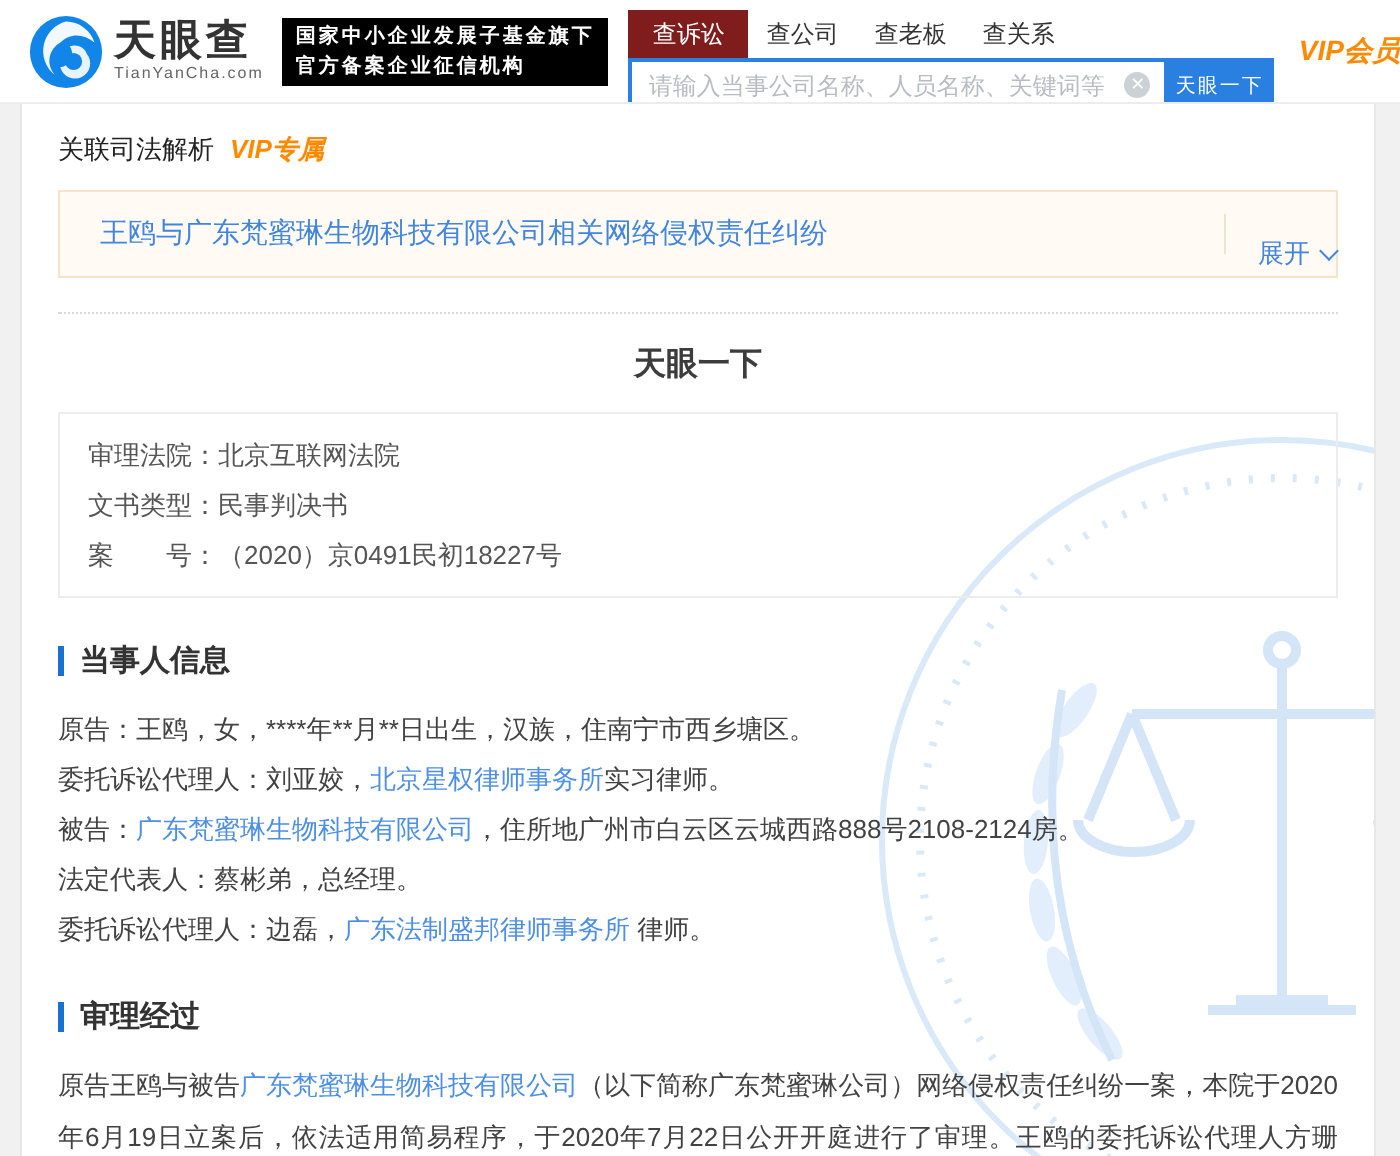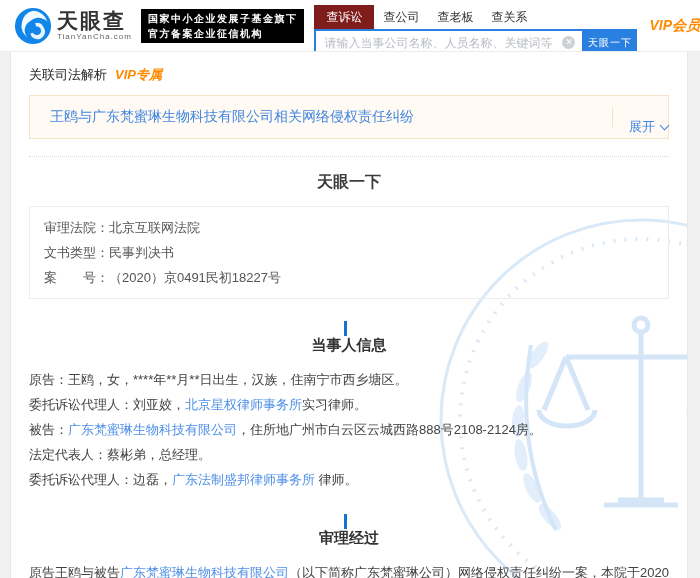--- a/index.html
+++ b/index.html
@@ -51,21 +51,21 @@
 
   .dotted-divider { border-top:1px dotted #d9d9d9; margin-top:17px; }
 
   .doc-title { text-align:center; font-size:16px; font-weight:700; color:#3c3c3c; margin:15px 0 13px; }
 
   .meta-box { border:1px solid #ececec; padding:8px 14px; }
   .meta-row { font-size:13px; color:#555; line-height:25px; }
   .meta-label { color:#555; white-space:pre; }
 
   .section-title { display:flex; align-items:center; font-size:15px; font-weight:700;
-    color:#333; margin:22px 0 12px;flex-direction:column; }
+    color:#333; margin:22px 0 12px; }
   .section-bar { width:3px; height:15px; background:#1673d1; margin-right:8px; flex:0 0 auto; }
 
   .para { font-size:13px; color:#424242; line-height:25px; text-align:justify; }
   .para .link { color:#4e8fe6; cursor:pointer; }
   .trial-block .para { line-height:26px; }
 </style>
 </head>
 <body>
 
 <div class="header">

